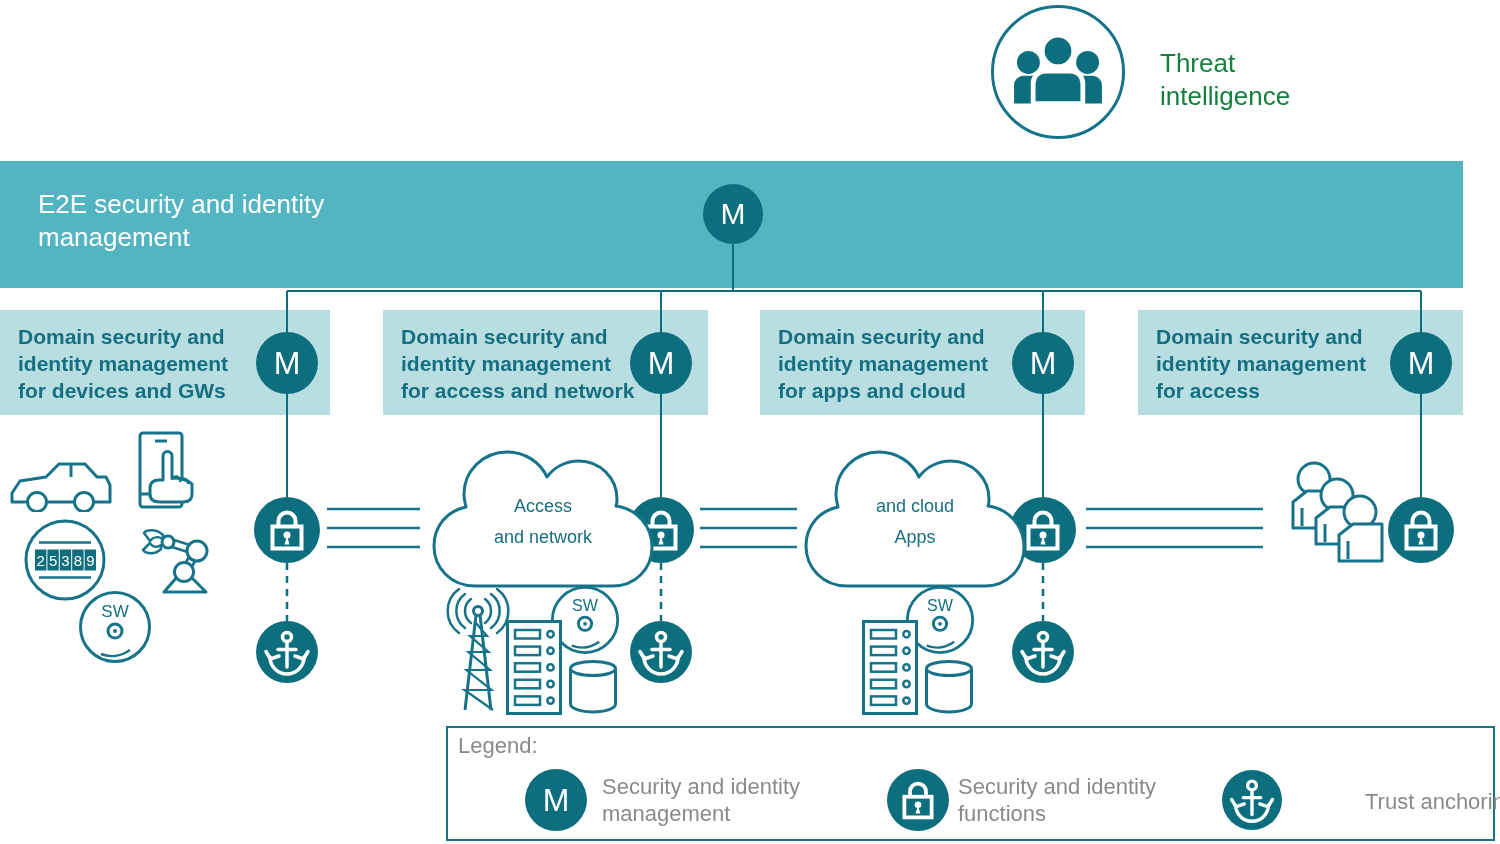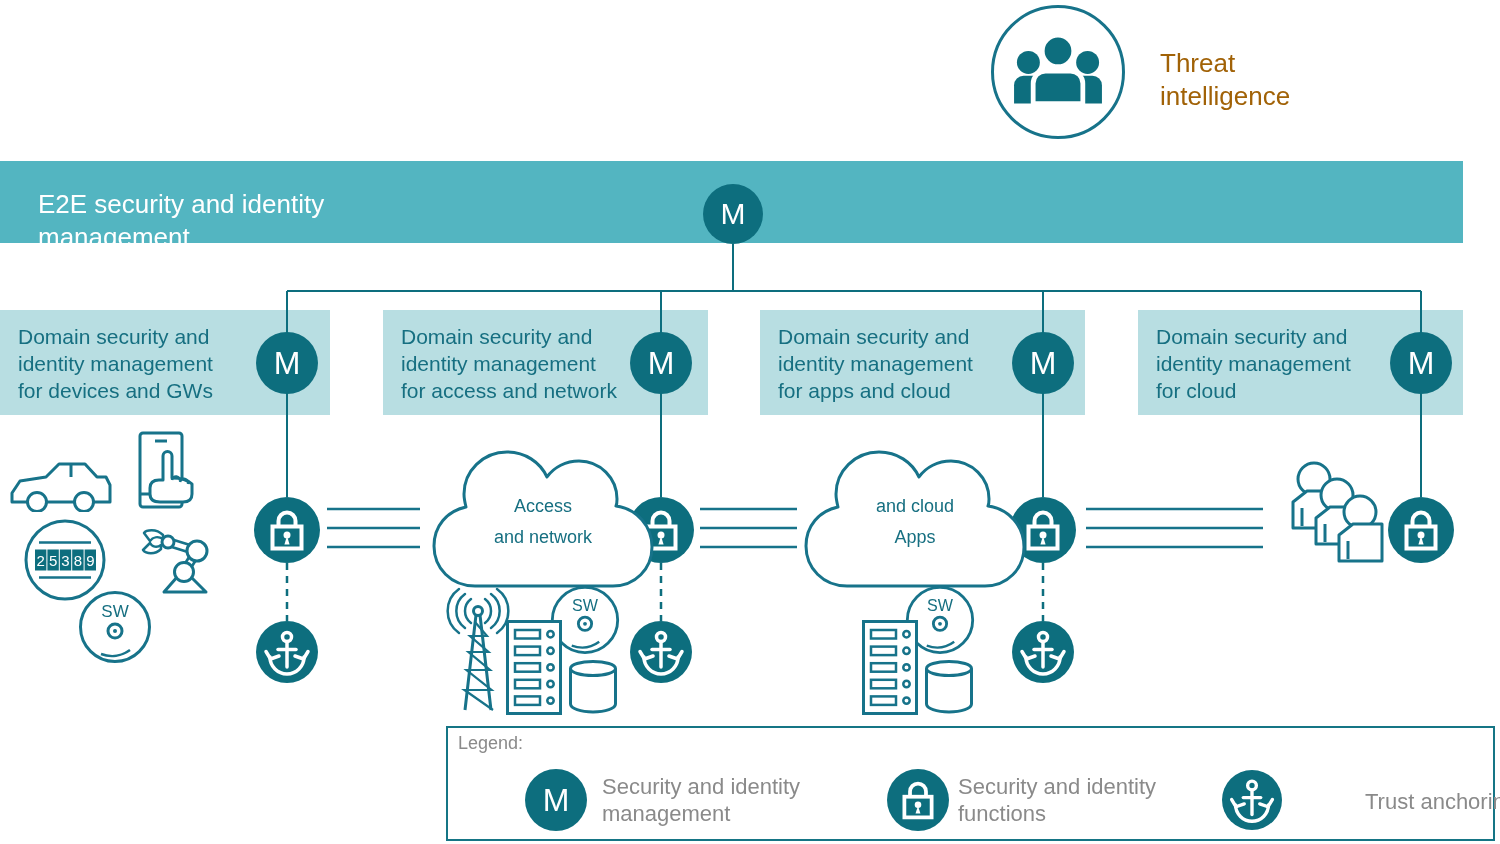--- a/index.html
+++ b/index.html
@@ -2,41 +2,41 @@
 <html><head>
 <meta charset="utf-8">
 <style>
   * { margin:0; padding:0; box-sizing:border-box; }
   body { background:#ffffff; font-family:"Liberation Sans", sans-serif; }
   .stage { position:relative; width:1500px; height:844px; background:#ffffff; overflow:hidden; }
   .abs { position:absolute; }
   .nowrap { white-space:nowrap; }
 
   
-  .banner { position:absolute; left:0; top:161px; width:1463px; height:82px; background:#53b5c1; }
+  .banner { position:absolute; left:0; top:161px; width:1463px; height:127px; background:#53b5c1; }
   .banner-title { position:absolute; left:38px; top:27px; color:#ffffff; font-size:26px; line-height:33px; }
 
   
-  .domain-box { position:absolute; top:310px; height:105px; background:#b8dee2; }
+  .domain-box { position:absolute; top:310px; height:105px; background:#b8dee2;font-weight:bold; }
   .domain-text { position:absolute; left:18px; top:13px; color:#166f81; font-size:21px; line-height:27px; }
 
   
   .badge { position:absolute; border-radius:50%; background:#0d6e7e; display:flex; align-items:center; justify-content:center; }
   .badge .m-letter { color:#ffffff; font-size:32px; line-height:1; }
   .badge-60 .m-letter { font-size:30px; }
 
   
   .cloud-label { position:absolute; width:230px; text-align:center; color:#166f81; font-size:18px; line-height:31px; }
 
   .threat-circle { position:absolute; left:991px; top:5px; width:134px; height:134px; border:3px solid #17738a; border-radius:50%; background:#ffffff; }
-  .threat-label { position:absolute; left:1160px; top:47px; color:#a16207; font-size:26px; line-height:33px; }
+  .threat-label { position:absolute; left:1160px; top:47px; color:#15803d; font-size:26px; line-height:33px; }
 
   
   .legend-box { position:absolute; left:446px; top:726px; width:1049px; height:115px; border:2px solid #157585; background:#ffffff; }
-  .legend-title { position:absolute; left:458px; top:733px; color:#8a8a8a; font-size:18px; }
+  .legend-title { position:absolute; left:458px; top:733px; color:#8a8a8a; font-size:22px; }
   .legend-label { position:absolute; color:#8a8a8a; font-size:22px; line-height:27px; }
 
   svg { display:block; }
   .sw-text { font-family:"Liberation Sans", sans-serif; font-size:17px; fill:#166f81; text-anchor:middle; }
   .digit-text { font-family:"Liberation Sans", sans-serif; font-size:15px; fill:#ffffff; text-anchor:middle; }
 </style>
 </head>
 <body>
 
 <div class="stage">
@@ -85,21 +85,21 @@
     <div class="domain-text">
       <div class="nowrap">Domain security and</div>
       <div class="nowrap">identity management</div>
       <div class="nowrap">for apps and cloud</div>
     </div>
   </div>
   <div class="domain-box" style="left:1138px; width:325px;">
     <div class="domain-text">
       <div class="nowrap">Domain security and</div>
       <div class="nowrap">identity management</div>
-      <div class="nowrap">for cloud</div>
+      <div class="nowrap">for access</div>
     </div>
   </div>
 
   <svg class="abs" style="left:0; top:0; pointer-events:none;" width="1500" height="844" viewBox="0 0 1500 844">
     <g stroke="#0d6e7e" stroke-width="2" fill="none">
       <path d="M733 244 V291"></path>
       <path d="M287 291 H1421"></path>
       <path d="M287 291 V497"></path>
       <path d="M661 291 V497"></path>
       <path d="M1043 291 V497"></path>

